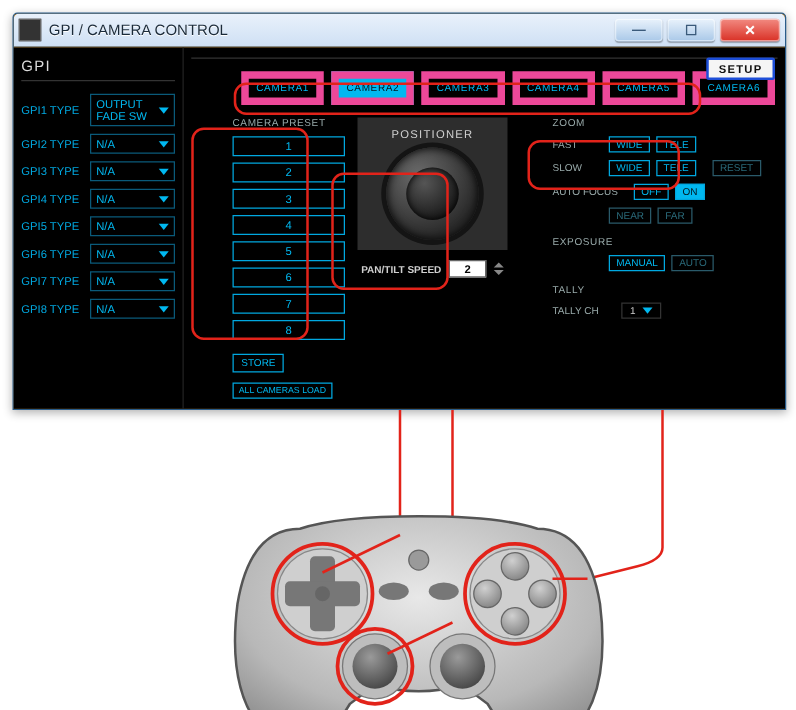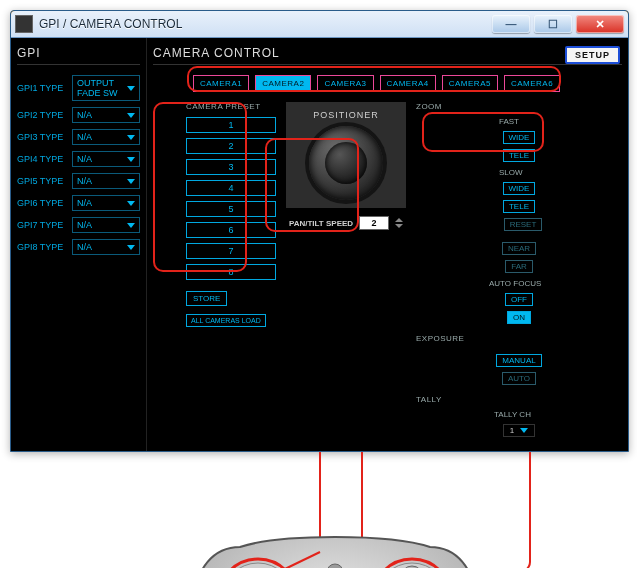--- a/index.html
+++ b/index.html
@@ -48,21 +48,21 @@
     border-right:4px solid transparent;border-top:5px solid #00b8f0;}
 
   .setup-btn{
     position:absolute;top:8px;right:8px;background:#f5f5f5;
     border:2px solid #1d4ed8;border-radius:2px;padding:2px 8px;font-size:9px;
     font-weight:bold;color:#111;letter-spacing:1px;
   }
 
   .cam-tabs{display:flex;gap:6px;margin-top:4px;margin-bottom:10px;margin-left:40px;}
   .cam-tab{
-    border:1px solid #ec4899;padding:3px 6px;color:#00b8f0;font-size:8px;
+    border:6px solid #ec4899;padding:3px 6px;color:#00b8f0;font-size:8px;
     background:#000;letter-spacing:0.5px;text-align:center;
   }
   .cam-tab.active{background:#00b8f0;color:#001820;}
 
   .cam-body{display:flex;gap:10px;}
   .presets{width:90px;padding-left:33px;}
   .sec-head{color:#9aa;font-size:8px;letter-spacing:0.5px;margin-bottom:6px;}
   .preset-btn{
     border:1px solid #00a8e0;color:#00b8f0;text-align:center;padding:2px 0;
     margin-bottom:5px;font-size:9px;
@@ -92,22 +92,22 @@
   .pt-row{display:flex;align-items:center;justify-content:center;gap:6px;margin-top:6px;font-weight:bold;}
   .pt-label{color:#cfcfcf;font-size:8px;}
   .pt-val{width:28px;background:#fff;color:#000;text-align:center;font-size:9px;
     border:1px solid #666;padding:1px 0;}
   .pt-caret{display:flex;flex-direction:column;gap:2px;}
   .pt-caret div{width:0;height:0;border-left:4px solid transparent;
     border-right:4px solid transparent;}
   .pt-caret .u{border-bottom:4px solid #888;}
   .pt-caret .d{border-top:4px solid #888;}
 
-  .right-col{flex:1;}
-  .par-row{display:flex;align-items:center;gap:5px;margin-bottom:6px;font-size:8px;flex-direction:column;}
+  .right-col{flex:1;margin-left:26px;}
+  .par-row{display:flex;align-items:center;gap:5px;margin-bottom:6px;font-size:8px;}
   .tag{color:#9aa;min-width:40px;}
   .small-btn{border:1px solid #00a8e0;color:#00b8f0;padding:1px 5px;font-size:8px;}
   .small-btn.dim{border-color:#2a5a6a;color:#2a6a7a;}
   .small-btn.on{background:#00b8f0;color:#001820;}
   .small-btn.off{color:#00b8f0;}
   .tally-sel{border:1px solid #333;background:#000;color:#ccc;
     padding:1px 6px;display:inline-flex;align-items:center;gap:6px;font-size:8px;}
 
   
   .ring{position:absolute;border:2px solid #e2231a;border-radius:10px;
@@ -190,21 +190,20 @@
             <div class="gpi-label">GPI8 TYPE</div>
             <div class="gpi-sel">
               <span>N/A</span>
               <span class="caret"></span>
             </div>
           </div>
         </div>
     </div>
 
     <div class="panel-r">
-      <div class="panel-title">CAMERA CONTROL</div>
       <div class="title-underline"></div>
       <div class="setup-btn">SETUP</div>
 
       <div class="cam-tabs" id="cam-tabs">
           <div class="cam-tab">CAMERA1</div>
           <div class="cam-tab active">CAMERA2</div>
           <div class="cam-tab">CAMERA3</div>
           <div class="cam-tab">CAMERA4</div>
           <div class="cam-tab">CAMERA5</div>
           <div class="cam-tab">CAMERA6</div>
@@ -252,28 +251,28 @@
             <span class="small-btn">TELE</span>
           </div>
           <div class="par-row">
             <span class="tag">SLOW</span>
             <span class="small-btn">WIDE</span>
             <span class="small-btn">TELE</span>
             <span class="small-btn dim" style="margin-left:8px">RESET</span>
           </div>
 
           <div class="par-row">
+            <span class="tag" style="min-width:60px">AUTO FOCUS</span>
+            <span class="small-btn off">OFF</span>
+            <span class="small-btn on">ON</span>
+          </div>
+          <div class="par-row">
             <span class="tag"></span>
             <span class="small-btn dim">NEAR</span>
             <span class="small-btn dim">FAR</span>
-          </div>
-          <div class="par-row">
-            <span class="tag" style="min-width:60px">AUTO FOCUS</span>
-            <span class="small-btn off">OFF</span>
-            <span class="small-btn on">ON</span>
           </div>
 
           <div class="sec-head" style="margin-top:10px">EXPOSURE</div>
           <div class="par-row">
             <span class="tag"></span>
             <span class="small-btn">MANUAL</span>
             <span class="small-btn dim">AUTO</span>
           </div>
 
           <div class="sec-head" style="margin-top:10px">TALLY</div>

